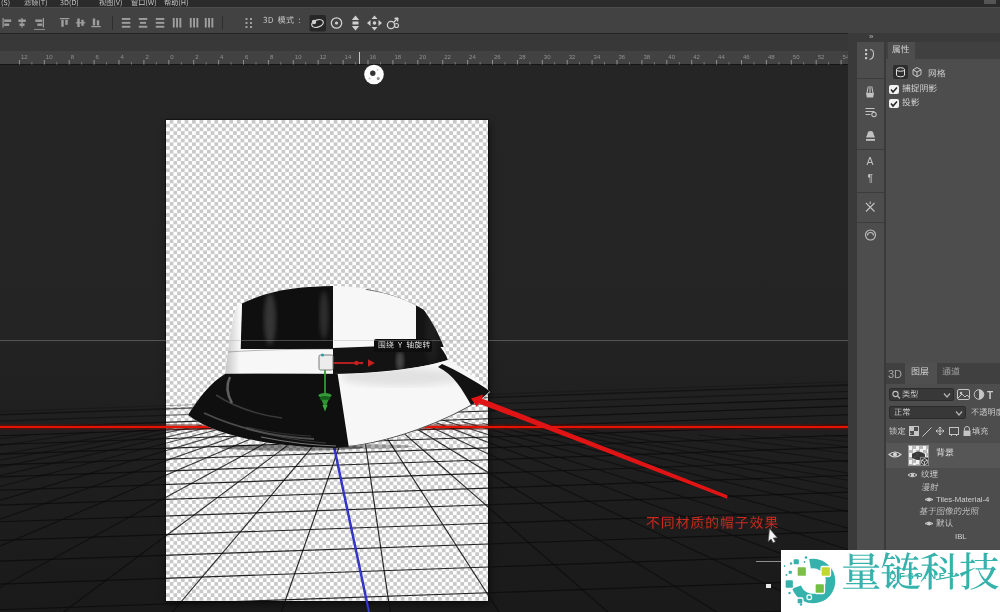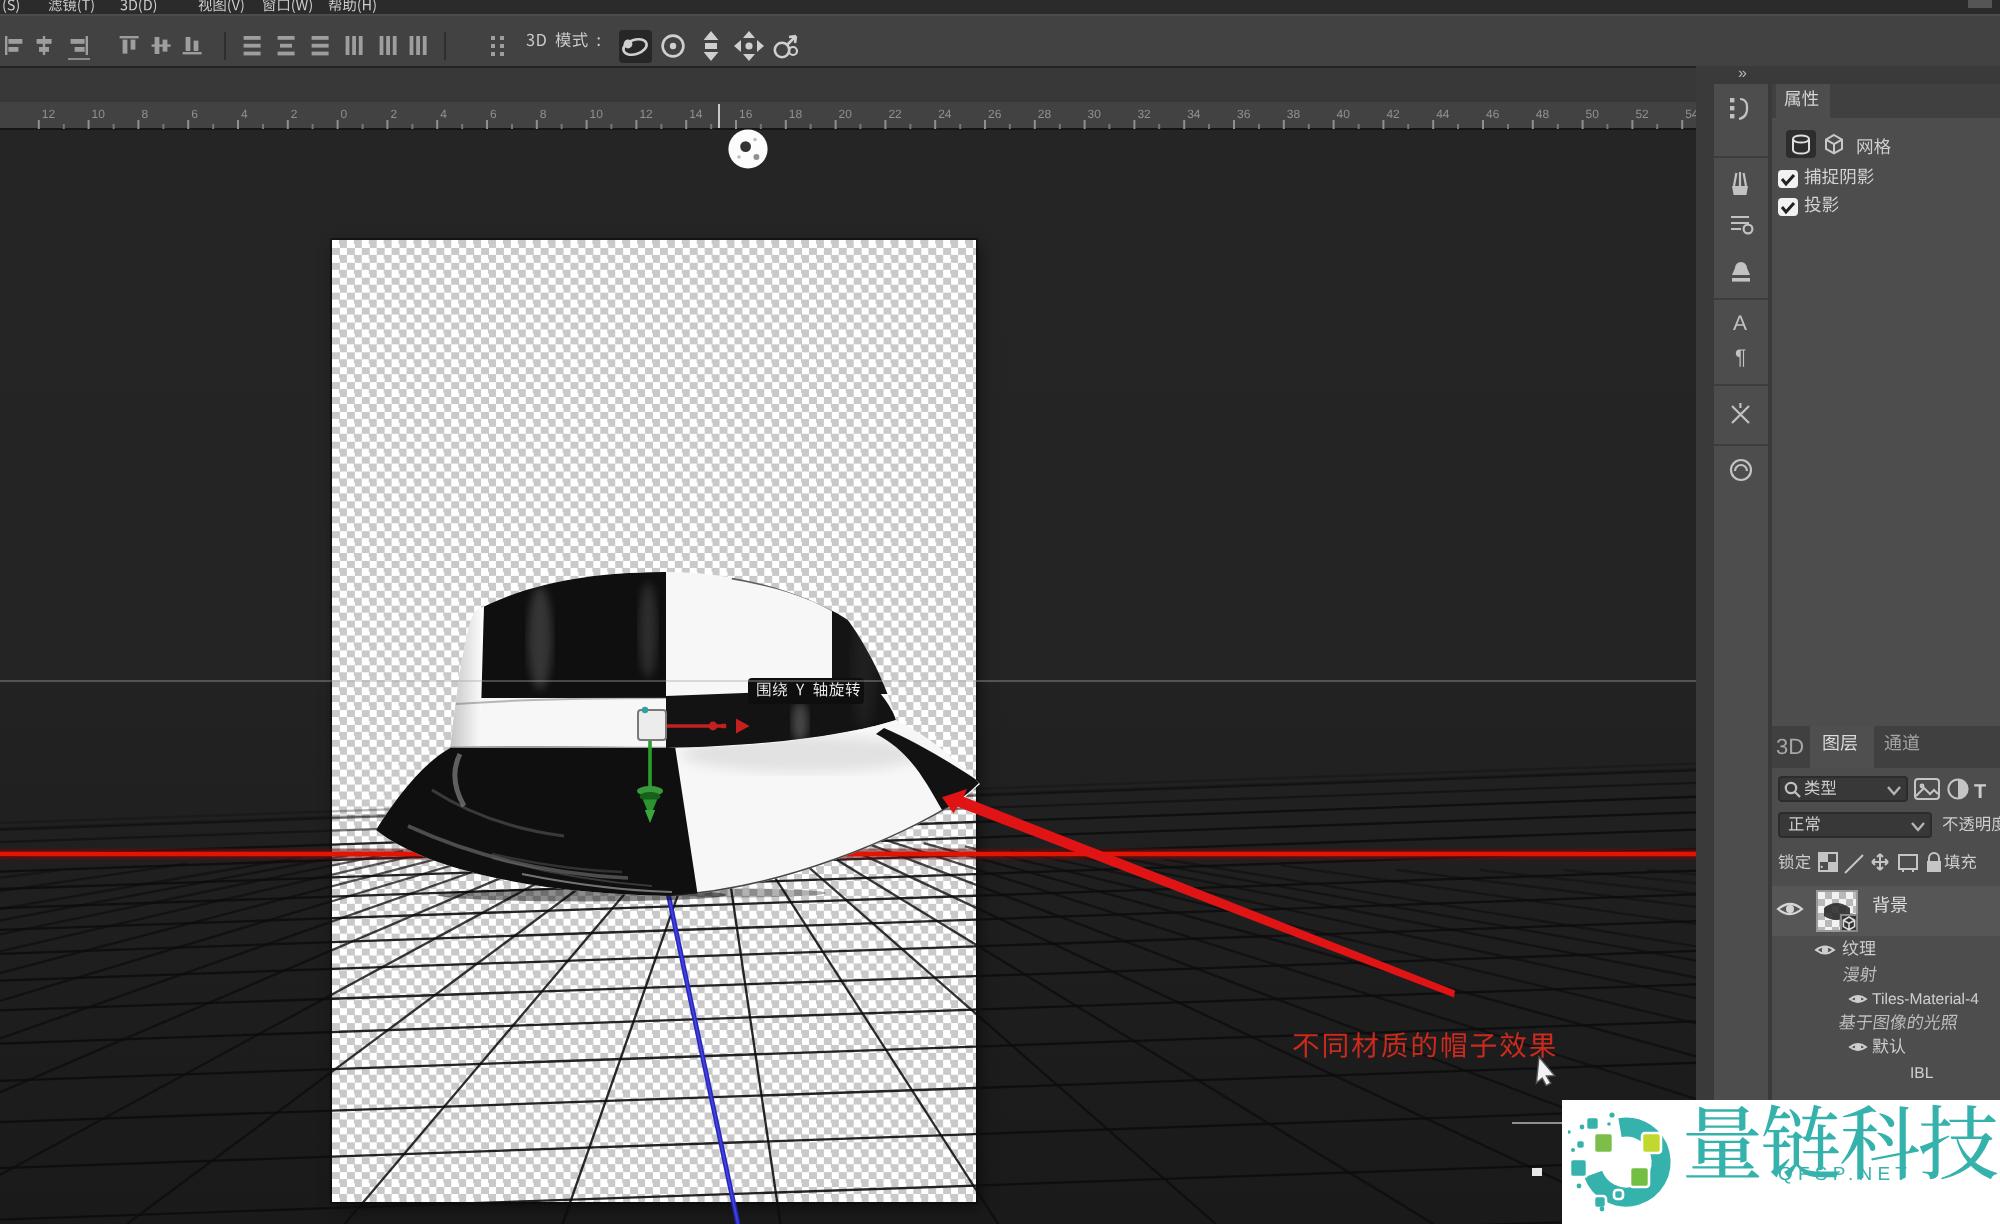--- a/index.html
+++ b/index.html
@@ -636,21 +636,21 @@
     <circle cx="0.5" cy="13.0" r="0.9" fill="#35b2ac"></circle>
   </svg>
 <svg style="position:absolute;left:841.0px;top:551.5px;overflow:visible" width="172" height="55">
     <g fill="#35b2ac" transform="translate(0,34.42)">
       <use href="#g71" transform="translate(0.0,0) scale(0.040500,-0.040500)"></use>
       <use href="#g72" transform="translate(39.3,0) scale(0.040500,-0.040500)"></use>
       <use href="#g73" transform="translate(78.6,0) scale(0.040500,-0.040500)"></use>
       <use href="#g74" transform="translate(117.9,0) scale(0.040500,-0.040500)"></use>
     </g>
   </svg>
-<div class="a" style="left:889px;top:582px;color:#35b2ac;font-size:9.5px;letter-spacing:2.6px;font-weight:normal">QFSP.NET</div>
+<div class="a" style="left:889px;top:570px;color:#35b2ac;font-size:9.5px;letter-spacing:2.6px;font-weight:bold">QFSP.NET</div>
 <svg width="0" height="0" style="position:absolute">
     <defs>
       <path id="g0" d="M239 -196 295 -171C209 -29 168 141 168 311C168 480 209 649 295 792L239 818C147 668 92 507 92 311C92 114 147 -47 239 -196Z"></path>
       <path id="g1" d="M304 -13C457 -13 553 79 553 195C553 304 487 354 402 391L298 436C241 460 176 487 176 559C176 624 230 665 313 665C381 665 435 639 480 597L528 656C477 709 400 746 313 746C180 746 82 665 82 552C82 445 163 393 231 364L336 318C406 287 459 263 459 187C459 116 402 68 305 68C229 68 155 104 103 159L48 95C111 29 200 -13 304 -13Z"></path>
       <path id="g2" d="M99 -196C191 -47 246 114 246 311C246 507 191 668 99 818L42 792C128 649 171 480 171 311C171 141 128 -29 42 -171Z"></path>
       <path id="g3" d="M528 198V18C528 -46 548 -62 627 -62C643 -62 752 -62 768 -62C833 -62 851 -35 857 74C840 79 815 87 803 97C799 4 794 -8 762 -8C738 -8 649 -8 633 -8C596 -8 590 -4 590 19V198ZM448 197C433 130 406 41 369 -12L421 -35C457 20 483 111 499 180ZM616 240C655 193 699 128 717 85L765 114C747 156 703 220 662 266ZM803 197C852 130 899 37 916 -21L968 4C950 63 900 152 852 219ZM88 767C144 733 212 681 246 645L292 697C258 731 189 780 133 813ZM42 500C99 469 170 422 205 390L249 443C213 475 140 519 85 548ZM63 -10 127 -51C173 39 227 158 268 259L211 300C167 192 105 65 63 -10ZM326 651V440C326 300 316 103 228 -38C242 -46 272 -71 282 -85C378 67 395 290 395 439V592H874C862 557 849 522 835 498L890 483C913 522 937 586 958 642L912 654L901 651H639V714H915V772H639V840H567V651ZM540 578V490L432 481L437 424L540 433V394C540 326 563 309 652 309C671 309 797 309 816 309C884 309 904 331 911 420C893 424 866 433 852 443C848 376 842 367 809 367C782 367 678 367 657 367C614 367 607 372 607 395V439L795 456L790 510L607 495V578Z"></path>
       <path id="g4" d="M531 303H838V235H531ZM531 418H838V352H531ZM629 831 656 767H446V705H927V767H732C722 792 708 822 696 846ZM783 696C774 665 757 620 741 587H571L624 600C618 627 603 668 587 698L526 684C540 654 553 614 558 587H416V523H950V587H809L853 680ZM463 470V183H560C550 60 511 8 352 -25C367 -38 386 -66 393 -83C572 -40 619 32 631 183H719V13C719 -50 735 -68 802 -68C816 -68 873 -68 888 -68C943 -68 960 -41 966 69C948 74 920 82 906 93C904 2 899 -10 879 -10C867 -10 822 -10 813 -10C793 -10 789 -7 789 14V183H908V470ZM175 837C145 744 94 654 35 595C48 579 68 542 74 526C108 562 141 608 170 658H381V726H205C219 756 231 787 242 818ZM58 344V275H193V86C193 41 158 8 139 -4C152 -20 172 -53 180 -71C195 -52 223 -34 401 77C395 92 387 121 384 141L264 71V275H394V344H264V479H366V547H103V479H193V344Z"></path>
       <path id="g5" d="M253 0H346V655H568V733H31V655H253Z"></path>
       <path id="g6" d="M263 -13C394 -13 499 65 499 196C499 297 430 361 344 382V387C422 414 474 474 474 563C474 679 384 746 260 746C176 746 111 709 56 659L105 601C147 643 198 672 257 672C334 672 381 626 381 556C381 477 330 416 178 416V346C348 346 406 288 406 199C406 115 345 63 257 63C174 63 119 103 76 147L29 88C77 35 149 -13 263 -13Z"></path>
       <path id="g7" d="M101 0H288C509 0 629 137 629 369C629 603 509 733 284 733H101ZM193 76V658H276C449 658 534 555 534 369C534 184 449 76 276 76Z"></path>

